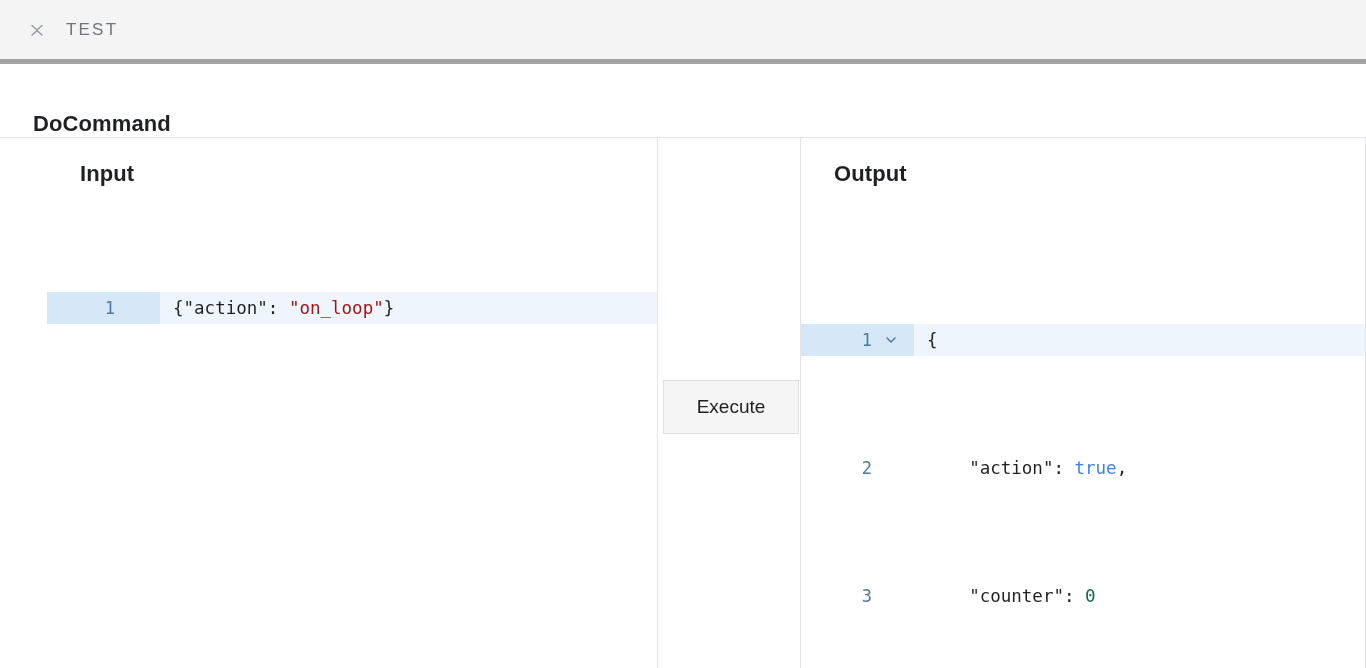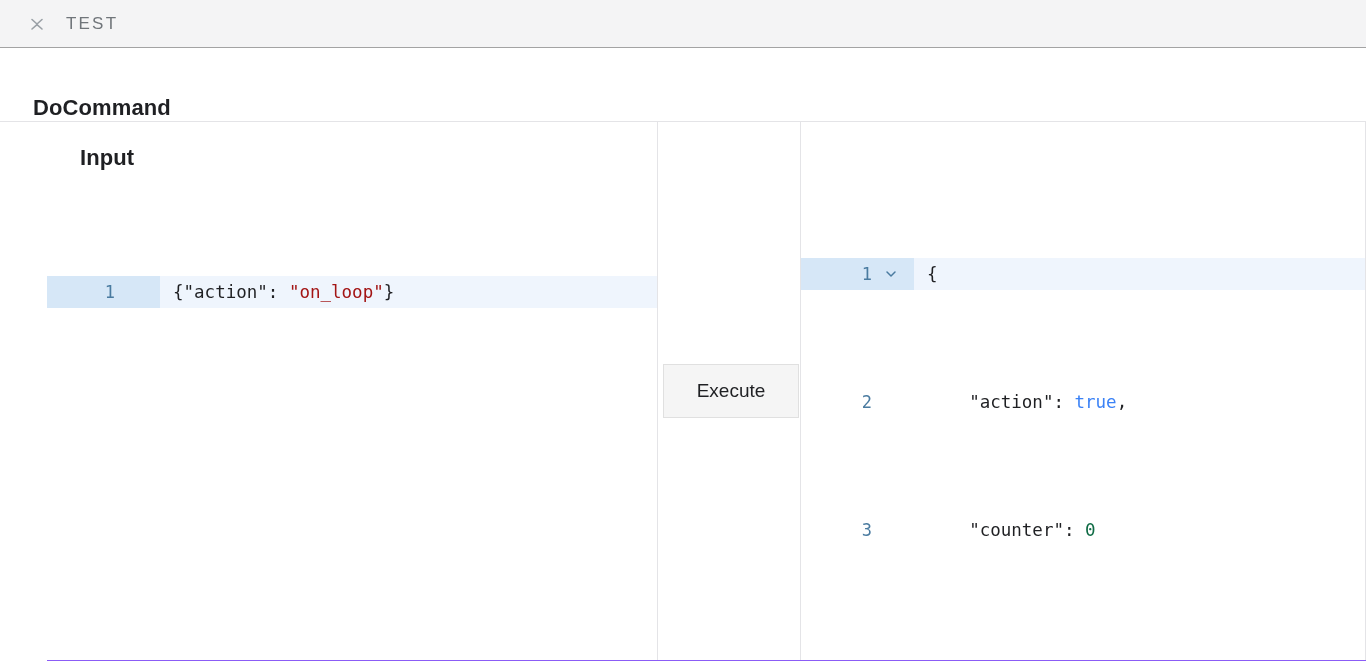--- a/index.html
+++ b/index.html
@@ -11,23 +11,23 @@
     width: 1366px;
     height: 668px;
     overflow: hidden;
     font-family: "Liberation Sans", sans-serif;
     color: #202124;
     -webkit-font-smoothing: antialiased;
   }
 
   
   .topbar {
-    height: 48px;
+    height: 64px;
     background: #f4f4f5;
-    border-bottom: 1px solid #a3a3a3;
+    border-bottom: 5px solid #a3a3a3;
     display: flex;
     align-items: center;
     padding: 0 0 0 28px;
     box-sizing: border-box;
   }
   .collapse-icon {
     width: 18px;
     height: 18px;
     position: relative;
     margin-right: 20px;
@@ -227,20 +227,21 @@
     <div class="scroll-track"></div>
   </div>
 
   <div class="pane-mid">
     <div class="execute-wrap">
       <button class="execute-btn">Execute</button>
     </div>
   </div>
 
   <div class="pane-output">
+    <div class="pane-heading">Output</div>
 
     <div class="editor">
 
       <div class="code-line active">
         <div class="gutter">
           <span class="ln">1</span>
           <span class="fold-slot">
             <svg width="14" height="14" viewBox="0 0 14 14" aria-hidden="true">
               <path d="M3 5 L7 9 L11 5" fill="none" stroke="#4a7ba0" stroke-width="1.5" stroke-linecap="round" stroke-linejoin="round"></path>
             </svg>

